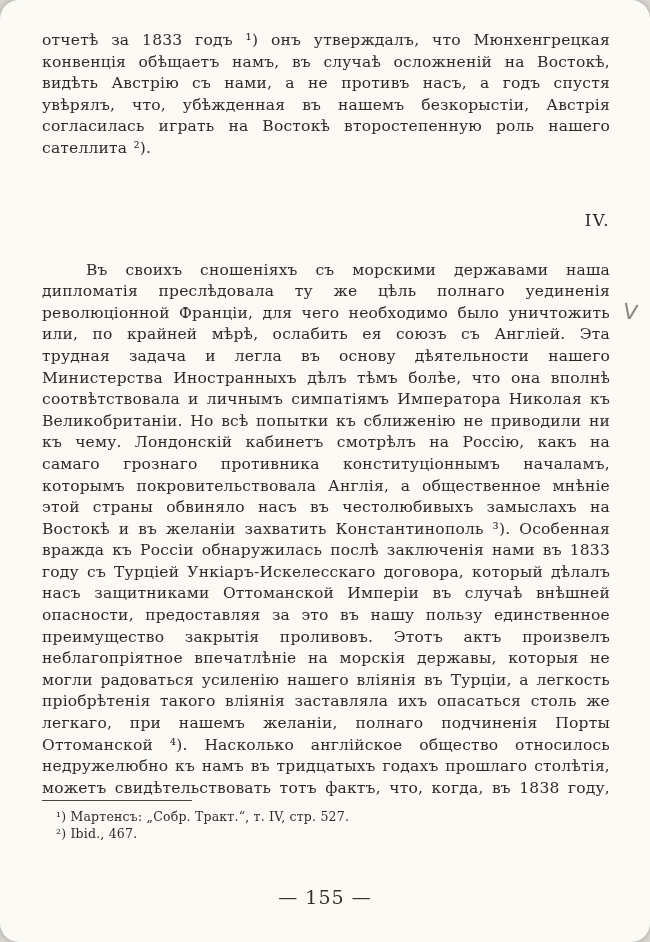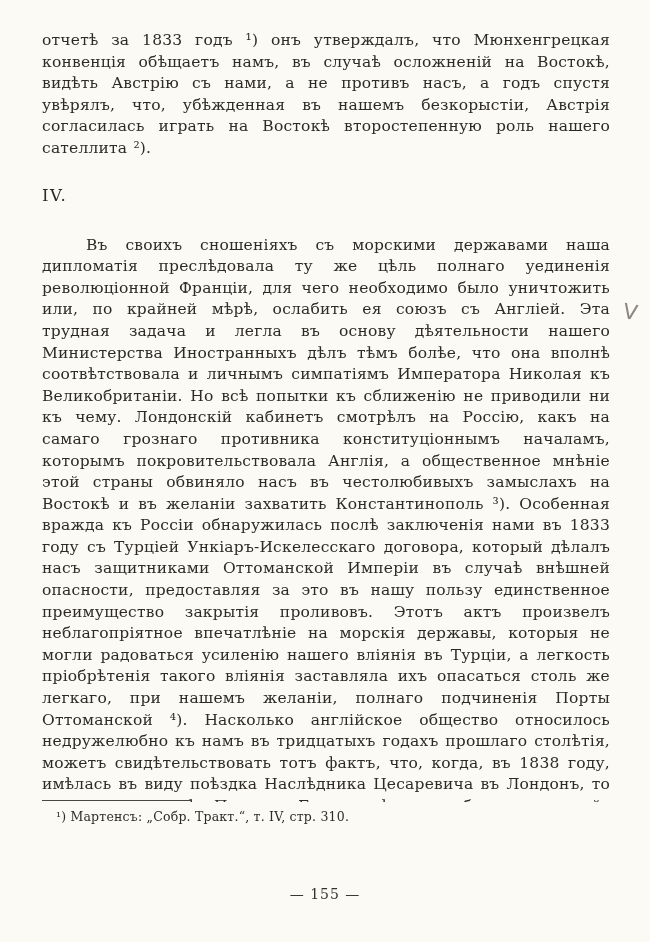--- a/index.html
+++ b/index.html
@@ -7,42 +7,43 @@
   .page {
     position: relative;
     width: 650px;
     height: 942px;
     margin: 0 auto;
     background: #fbfaf5;
     color: #2e2b27;
     font-family: "DejaVu Serif", "Liberation Serif", serif;
     overflow: hidden;
     box-shadow: 0 0 6px rgba(0,0,0,.25);
+    border-radius: 19px;
   }
   .text-area {
     position: absolute;
     left: 42px;
     right: 40px;
     top: 30px;
     height: 772px;
     overflow: hidden;
   }
   .body-text {
     font-size: 15.5px;
     line-height: 21.6px;
     text-align: justify;
     letter-spacing: 0.2px;
     word-spacing: 1px;
   }
   .para-main { text-indent: 44px; }
   .section-heading {
-    text-align: left;
+    text-align: right;
     font-size: 16.5px;
     letter-spacing: 1.5px;
-    margin: 26px 0 30px 0;
+    margin: 51px 0 30px 0;
     font-weight: normal;
   }
   .footnote-area {
     position: absolute;
     left: 42px;
     right: 40px;
     top: 800px;
   }
   .footnote-separator {
     width: 150px;
@@ -54,21 +55,21 @@
     line-height: 16.8px;
     padding-left: 14px;
     letter-spacing: 0.2px;
   }
   .page-number {
     position: absolute;
     left: 0;
     right: 0;
     top: 886px;
     text-align: center;
-    font-size: 14px;
+    font-size: 19px;
     letter-spacing: 1px;
     color: #35322c;
   }
   .margin-mark {
     position: absolute;
     right: 13px;
     top: 300px;
     font-family: "DejaVu Sans", "Liberation Sans", sans-serif;
     font-size: 21px;
     font-weight: 400;
@@ -86,18 +87,19 @@
 
     <h2 class="section-heading">IV.</h2>
 
     <p class="body-text para-main">Въ своихъ сношеніяхъ съ морскими державами наша дипломатія преслѣдовала ту же цѣль полнаго уединенія революціонной Франціи, для чего необходимо было уничтожить или, по крайней мѣрѣ, ослабить ея союзъ съ Англіей. Эта трудная задача и легла въ основу дѣятельности нашего Министерства Иностранныхъ дѣлъ тѣмъ болѣе, что она вполнѣ соотвѣтствовала и личнымъ симпатіямъ Императора Николая къ Великобританіи. Но всѣ попытки къ сближенію не приводили ни къ чему. Лондонскій кабинетъ смотрѣлъ на Россію, какъ на самаго грознаго противника конституціоннымъ началамъ, которымъ покровительствовала Англія, а общественное мнѣніе этой страны обвиняло насъ въ честолюбивыхъ замыслахъ на Востокѣ и въ желаніи захватить Константинополь ³). Особенная вражда къ Россіи обнаружилась послѣ заключенія нами въ 1833 году съ Турціей Ункіаръ-Искелесскаго договора, который дѣлалъ насъ защитниками Оттоманской Имперіи въ случаѣ внѣшней опасности, предоставляя за это въ нашу пользу единственное преимущество закрытія проливовъ. Этотъ актъ произвелъ неблагопріятное впечатлѣніе на морскія державы, которыя не могли радоваться усиленію нашего вліянія въ Турціи, а легкость пріобрѣтенія такого вліянія заставляла ихъ опасаться столь же легкаго, при нашемъ желаніи, полнаго подчиненія Порты Оттоманской ⁴). Насколько англійское общество относилось недружелюбно къ намъ въ тридцатыхъ годахъ прошлаго столѣтія, можетъ свидѣтельствовать тотъ фактъ, что, когда, въ 1838 году, имѣлась въ виду поѣздка Наслѣдника Цесаревича въ Лондонъ, то нашъ посолъ графъ Поццо-ди-Борго совѣтовалъ обождать съ этой</p>
   </div>
 
   <span class="margin-mark">V</span>
 
   <div class="footnote-area">
     <div class="footnote-separator"></div>
-    <div class="footnote">¹) Мартенсъ: „Собр. Тракт.“, т. IV, стр. 310.</div>
+    <div class="footnote">¹) Мартенсъ: „Собр. Тракт.“, т. IV, стр. 527.</div>
+    <div class="footnote">²) Ibid., 467.</div>
   </div>
 
   <div class="page-number">—  155  —</div>
 
 </div>
 
 </body></html>

